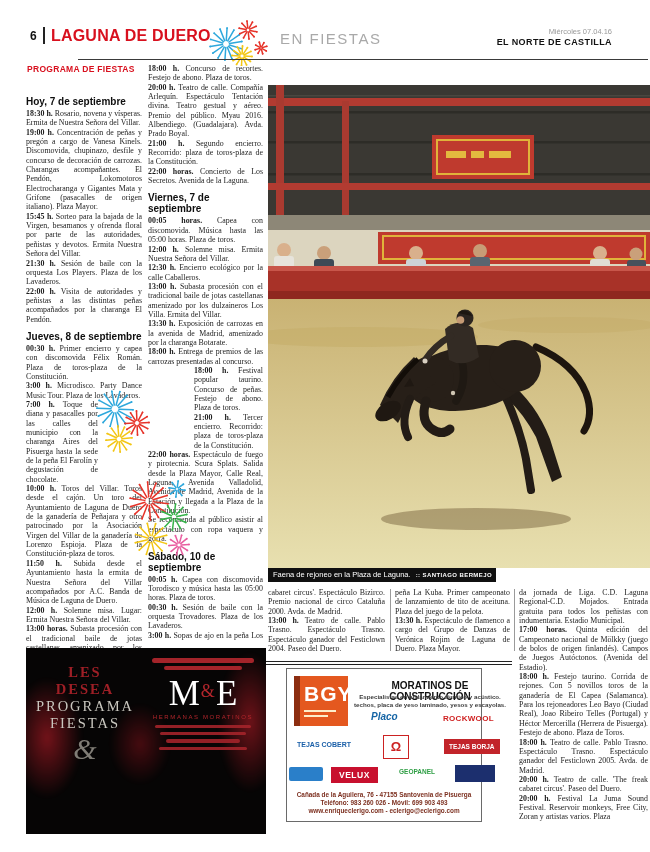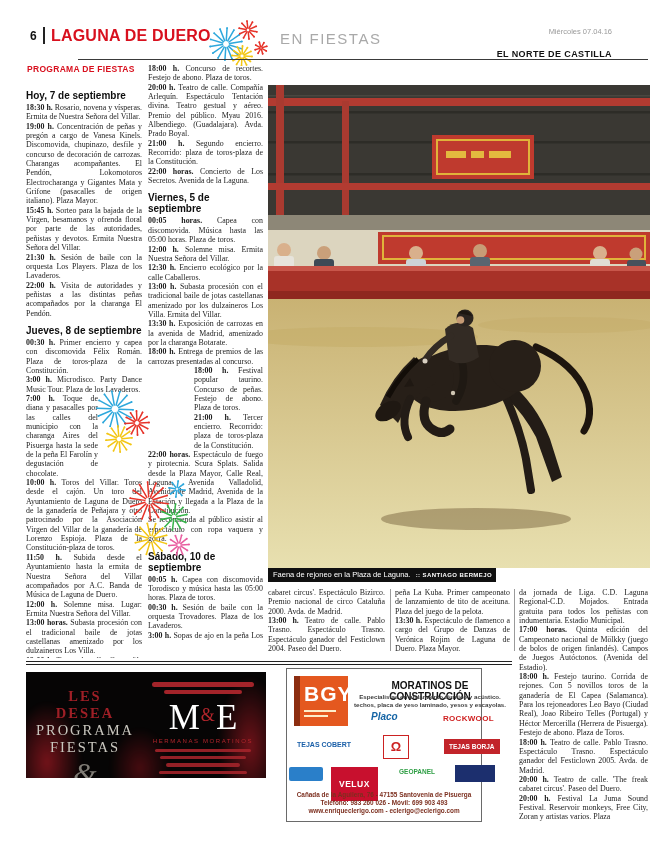--- a/index.html
+++ b/index.html
@@ -9,30 +9,30 @@
   
   .pagenum{position:absolute;left:30px;top:29px;font-family:"Liberation Sans",sans-serif;
            font-weight:bold;font-size:12px;color:#111}
   .pagenum-sep{position:absolute;left:43px;top:27px;width:2px;height:17px;background:#222}
   .brand-title{position:absolute;left:51px;top:27px;font-family:"Liberation Sans",sans-serif;
                font-weight:900;font-size:16px;letter-spacing:.2px;color:#d8101e}
   .section-sub{position:absolute;left:280px;top:30px;font-family:"Liberation Sans",sans-serif;
                font-weight:300;font-size:15px;letter-spacing:1.5px;color:#a9a9a9}
   .masthead{position:absolute;right:38px;top:27px;text-align:right;font-family:"Liberation Sans",sans-serif}
   .masthead .date{font-size:7.5px;color:#9a9a9a;display:block}
-  .masthead .paper{font-size:9px;font-weight:900;letter-spacing:.4px;color:#111;display:block;margin-top:13px}
+  .masthead .paper{font-size:9px;font-weight:900;letter-spacing:.4px;color:#111;display:block;margin-top:1px}
   .header-rule{position:absolute;left:78px;top:59px;width:570px;height:1px;background:#3a3a3a}
   .kicker{position:absolute;left:27px;top:64px;font-family:"Liberation Sans",sans-serif;
           font-weight:bold;font-size:8.5px;letter-spacing:.3px;color:#d8101e}
   
   .prog-col{position:absolute;font-size:7.9px;line-height:9.35px;text-align:justify;color:#1d1d1d;
             overflow:hidden;hyphens:auto;-webkit-hyphens:auto}
   .prog-col .day{font-family:"Liberation Sans",sans-serif;font-size:10px;font-weight:bold;
                  color:#0e0e0e;margin:7px 0 2px;text-align:left;line-height:11px}
-  .prog-col .day:first-child{margin-top:8px}
+  .prog-col .day:first-child{margin-top:14px}
   .prog-col .event b{font-weight:bold}
   .prog-col .wrap-right{width:62%}
   .prog-col .wrap-left{margin-left:40%;width:60%}
   .col1{left:26px;top:82px;width:116px;height:576px}
   .col2{left:148px;top:64px;width:115px;height:576px}
   .col3{left:268px;top:588px;width:117px;height:66px}
   .col4{left:395px;top:588px;width:115px;height:66px}
   .col5{left:519px;top:588px;width:129px;height:234px}
   .vsep{position:absolute;width:1px;background:#9a9a9a}
   .vsep1{left:390px;top:589px;height:62px}
@@ -42,21 +42,21 @@
   .photo-fig svg{display:block}
   .photo-caption{position:absolute;left:0;top:483px;background:#101010;color:#fff;
                  padding:2px 5px 3px;white-space:nowrap;overflow:hidden;width:228px;
                  font-family:"Liberation Sans",sans-serif;font-size:7.5px}
   .photo-caption .credit{font-weight:bold;font-size:6px;letter-spacing:.4px;margin-left:3px}
   
   .fw{position:absolute}
   
   .ad-rule{position:absolute;left:26px;top:661px;width:486px;height:4px;
            border-top:1px solid #222;border-bottom:1px solid #222}
-  .ad-me{position:absolute;left:26px;top:672px;width:240px;height:106px;background:#060505;overflow:hidden}
+  .ad-me{position:absolute;left:26px;top:648px;width:240px;height:186px;background:#060505;overflow:hidden}
   .ad-me .glow{position:absolute;filter:blur(2px);opacity:.75}
   .ad-me .glow1{left:-14px;top:30px;width:70px;height:120px;
                 background:radial-gradient(closest-side,rgba(168,26,36,.9),transparent)}
   .ad-me .glow2{right:-16px;top:4px;width:64px;height:140px;
                 background:radial-gradient(closest-side,rgba(168,26,36,.85),transparent)}
   .ad-me .glow3{left:84px;top:56px;width:60px;height:80px;
                 background:radial-gradient(closest-side,rgba(150,20,30,.6),transparent)}
   .me-left{position:absolute;left:6px;top:16px;width:106px;text-align:center}
   .me-left .red{color:#9e1f26;font-size:14.5px;letter-spacing:2px;line-height:17px;font-weight:bold}
   .me-left .pale{color:#c9c7bf;font-size:14.5px;letter-spacing:2px;line-height:17px}
@@ -84,21 +84,21 @@
   .bgy-sub1{top:24px}.bgy-sub2{top:31.5px}
   .chip{position:absolute;font-weight:bold;white-space:nowrap}
   .chip-placo{left:84px;top:42px;color:#1464a5;font-style:italic;font-size:10px}
   .chip-placo::before{content:"";position:absolute;left:-12px;top:-3px;width:18px;height:18px;
                       border-radius:50%;background:#bcd9ee;z-index:-1}
   .chip-rockwool{left:156px;top:45px;color:#cf1f1f;font-size:8px;letter-spacing:.3px}
   .chip-cobert{left:10px;top:72px;color:#1a5fa8;font-size:7px}
   .chip-omega{left:96px;top:66px;width:26px;height:24px;border:1.5px solid #c22;color:#c22;
               text-align:center;font-size:13px;line-height:22px}
   .chip-borja{left:157px;top:70px;background:#c2242a;color:#fff;font-size:6.5px;padding:4px 5px}
-  .chip-velux{left:44px;top:98px;background:#c8102e;color:#fff;font-size:8.5px;padding:12px 8px;letter-spacing:.5px}
+  .chip-velux{left:44px;top:98px;background:#c8102e;color:#fff;font-size:8.5px;padding:3px 8px;letter-spacing:.5px}
   .chip-geo{left:112px;top:99px;color:#2e9e44;font-size:6.5px}
   .chip-geo::before{content:"";position:absolute;left:-11px;top:-2px;width:13px;height:13px;
                     border-radius:50%;background:#2e9e44;opacity:.85;z-index:-1}
   .chip-navy{left:168px;top:96px;width:40px;height:17px;background:#1c2f6e}
   .chip-blue2{left:2px;top:98px;width:34px;height:14px;background:#2a7fc9;border-radius:2px}
   .bgy-foot{position:absolute;left:0;width:100%;text-align:center;font-weight:bold;color:#7c2f1f;
             font-size:6.4px;line-height:8px}
   .bgy-addr{top:122px}.bgy-phone{top:130px}.bgy-web{top:138px}
 </style>
 </head>
@@ -222,21 +222,21 @@
       <p class="event"><b>11:50 h. </b>Subida desde el Ayuntamiento hasta la ermita de Nuestra Señora del Villar acompañados por A.C. Banda de Música de Laguna de Duero.</p>
       <p class="event"><b>12:00 h. </b>Solemne misa. Lugar: Ermita Nuestra Señora del Villar.</p>
       <p class="event"><b>13:00 horas. </b>Subasta procesión con el tradicional baile de jotas castellanas amenizado por los dulzaineros Los Villa.</p>
       <p class="event"><b>13:00 h. </b>Teatro de calle. Compañía Arlequín. Espectáculo. Tentación divina. Teatro gestual y aéreo. Premio del público. Myau 2016. Albendiego. (Guadalajara). Avenida de Madrid.</p>
     </section>
   <section class="prog-col col2">
       <p class="event"><b>18:00 h. </b>Concurso de recortes. Festejo de abono. Plaza de toros.</p>
       <p class="event"><b>20:00 h. </b>Teatro de calle. Compañía Arlequín. Espectáculo Tentación divina. Teatro gestual y aéreo. Premio del público. Myau 2016. Albendiego. (Guadalajara). Avda. Prado Boyal.</p>
       <p class="event"><b>21:00 h. </b>Segundo encierro. Recorrido: plaza de toros-plaza de la Constitución.</p>
       <p class="event"><b>22:00 horas. </b>Concierto de Los Secretos. Avenida de la Laguna.</p>
-      <h3 class="day">Viernes, 5 de septiembre</h3>
+      <h3 class="day">Viernes, 7 de septiembre</h3>
       <p class="event"><b>00:05 horas. </b>Capea con discomovida. Música hasta las 05:00 horas. Plaza de toros.</p>
       <p class="event"><b>12:00 h. </b>Solemne misa. Ermita Nuestra Señora del Villar.</p>
       <p class="event"><b>12:30 h. </b>Encierro ecológico por la calle Caballeros.</p>
       <p class="event"><b>13:00 h. </b>Subasta procesión con el tradicional baile de jotas castellanas amenizado por los dulzaineros Los Villa. Ermita del Villar.</p>
       <p class="event"><b>13:30 h. </b>Exposición de carrozas en la avenida de Madrid, amenizado por la charanga Botarate.</p>
       <p class="event"><b>18:00 h. </b>Entrega de premios de las carrozas presentadas al concurso.</p>
       <p class="event wrap-left"><b>18:00 h. </b>Festival popular taurino. Concurso de peñas. Festejo de abono. Plaza de toros.</p>
       <p class="event wrap-left"><b>21:00 h. </b>Tercer encierro. Recorrido: plaza de toros-plaza de la Constitución.</p>
       <p class="event"><b>22:00 horas. </b>Espectáculo de fuego y pirotecnia. Scura Splats. Salida desde la Plaza Mayor, Calle Real, Laguna, Avenida Valladolid, Avenida de Madrid, Avenida de la Estación y llegada a la Plaza de la Constitución.</p>
       <p class="event">Se recomienda al público asistir al espectáculo con ropa vaquera y gorra.</p>

